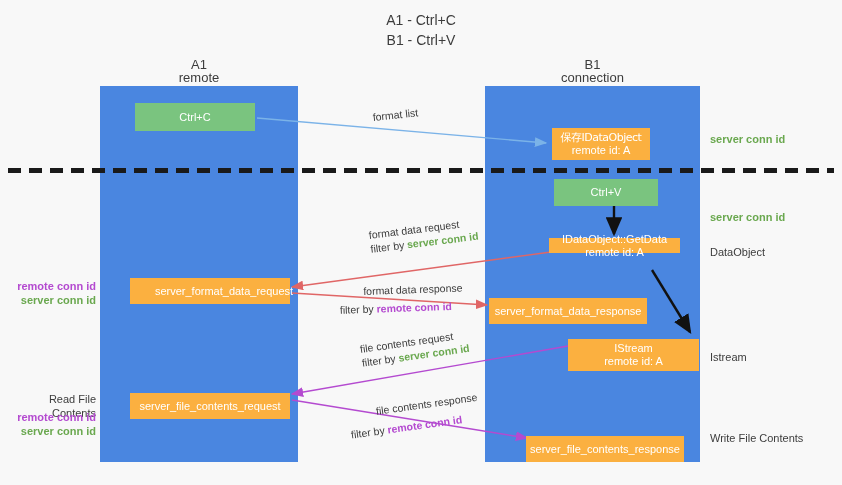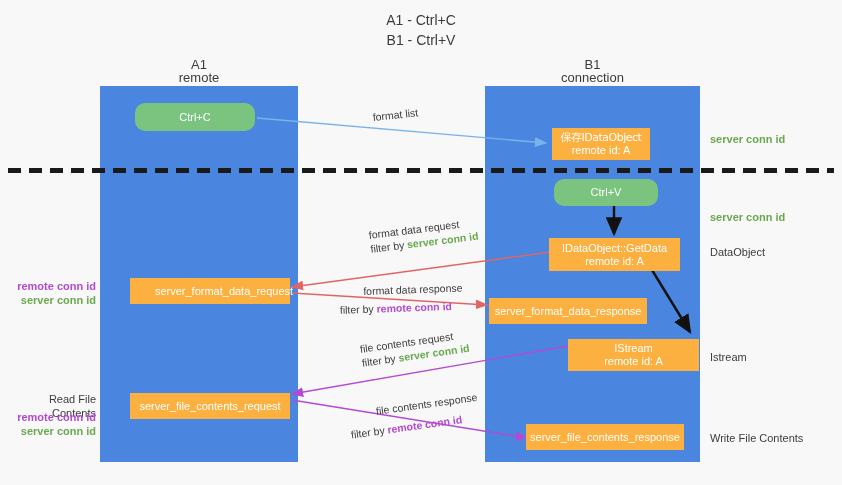--- a/index.html
+++ b/index.html
@@ -44,21 +44,21 @@
     display: flex;
     flex-direction: column;
     align-items: center;
     justify-content: center;
     color: #ffffff;
     font-size: 11px;
     line-height: 13px;
     text-align: center;
     box-sizing: border-box;
   }
-  .box-green { background: #7ac47f; border-radius: 10px; }
+  .box-green { background: #7ac47f; }
   .box-orange { background: #fbb040; }
   .box .l2 { font-size: 11px; }
 
   
   .dashed-line {
     left: 8px; top: 168px; width: 826px; height: 5px;
     background-image: repeating-linear-gradient(
       to right, #1a1a1a 0px, #1a1a1a 13px, rgba(0,0,0,0) 13px, rgba(0,0,0,0) 21px);
   }
 
@@ -153,21 +153,21 @@
 
   <div class="abs box box-orange" style="left:552px; top:128px; width:98px; height:32px;">
     <span class="garbled">保存IDataObject</span>
     <span class="l2">remote id: A</span>
   </div>
 
   <div class="abs box box-green" style="left:554px; top:179px; width:104px; height:27px;">
     <span>Ctrl+V</span>
   </div>
 
-  <div class="abs box box-orange" style="left:549px; top:238px; width:131px; height:33px;">
+  <div class="abs box box-orange" style="left:549px; top:238px; width:131px; height:15px;">
     <span>IDataObject::GetData</span>
     <span class="l2">remote id: A</span>
   </div>
 
   <div class="abs box box-orange" style="left:130px; top:278px; width:160px; height:26px;padding-left:28px;">
     <span>server_format_data_request</span>
   </div>
 
   <div class="abs box box-orange" style="left:489px; top:288px; width:158px; height:26px;margin-top:10px;">
     <span>server_format_data_response</span>
@@ -175,21 +175,21 @@
 
   <div class="abs box box-orange" style="left:568px; top:339px; width:131px; height:32px;">
     <span>IStream</span>
     <span class="l2">remote id: A</span>
   </div>
 
   <div class="abs box box-orange" style="left:130px; top:393px; width:160px; height:26px;">
     <span>server_file_contents_request</span>
   </div>
 
-  <div class="abs box box-orange" style="left:526px; top:424px; width:158px; height:26px;">
+  <div class="abs box box-orange" style="left:526px; top:436px; width:158px; height:26px;">
     <span>server_file_contents_response</span>
   </div>
 
   <div class="abs annot" style="left:372px; top:110px; transform:rotate(-6deg); transform-origin:left top;">
     <span>format list</span>
   </div>
 
   <div class="abs annot" style="left:368px; top:228px; transform:rotate(-7deg); transform-origin:left top;">
     <div>format data request</div>
     <div>

